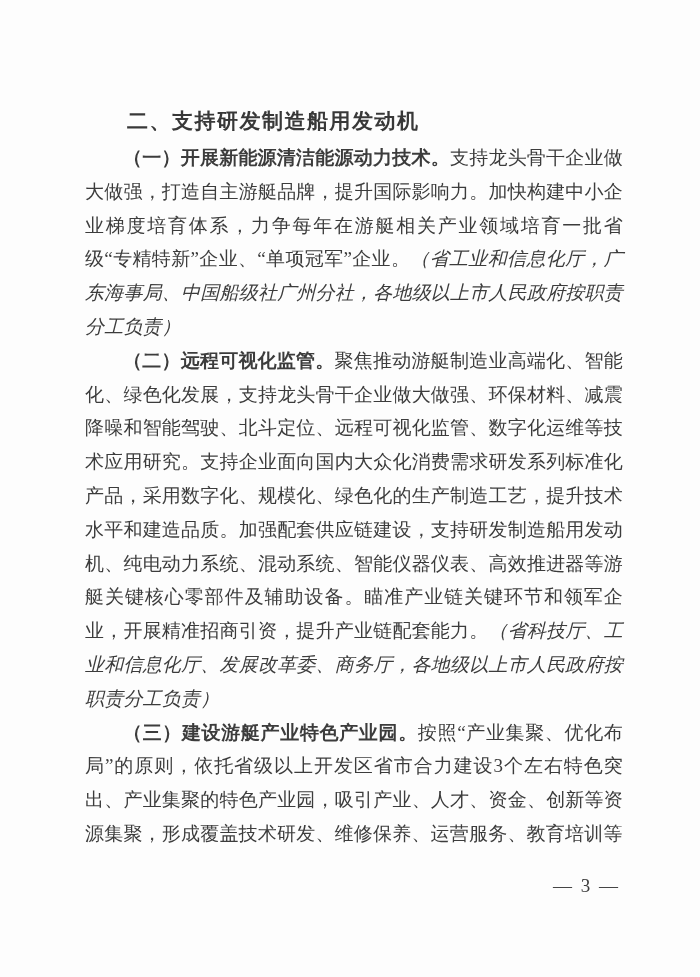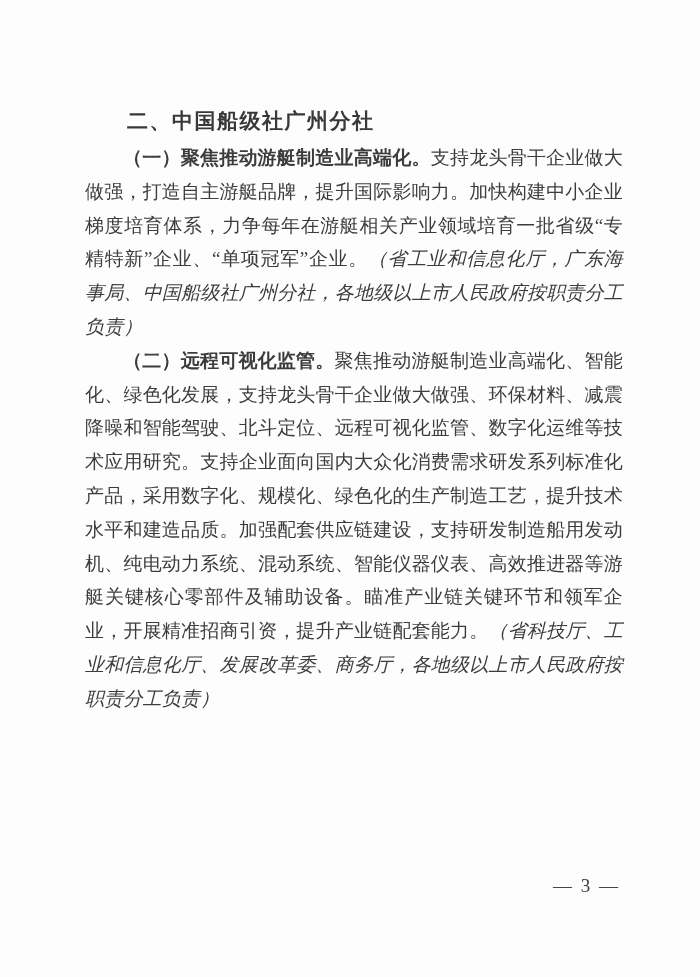--- a/index.html
+++ b/index.html
@@ -55,23 +55,24 @@
     letter-spacing: 2px;
     color: #3c3c3c;
   }
 </style>
 </head>
 <body>
 
 <div class="page">
   <div class="content">
 
-    <h2 class="section-heading">二、中国船级社广州分社</h2>
+    <h2 class="section-heading">二、支持研发制造船用发动机</h2>
 
-    <p class="para"><span class="lead">（一）聚焦推动游艇制造业高端化。</span><span>支持龙头骨干企业做大做强，打造自主游艇品牌，提升国际影响力。加快构建中小企业梯度培育体系，力争每年在游艇相关产业领域培育一批省级“专精特新”企业、“单项冠军”企业。</span><span class="attrib">（省工业和信息化厅，广东海事局、中国船级社广州分社，各地级以上市人民政府按职责分工负责）</span></p>
+    <p class="para"><span class="lead">（一）开展新能源清洁能源动力技术。</span><span>支持龙头骨干企业做大做强，打造自主游艇品牌，提升国际影响力。加快构建中小企业梯度培育体系，力争每年在游艇相关产业领域培育一批省级“专精特新”企业、“单项冠军”企业。</span><span class="attrib">（省工业和信息化厅，广东海事局、中国船级社广州分社，各地级以上市人民政府按职责分工负责）</span></p>
 
     <p class="para"><span class="lead">（二）远程可视化监管。</span><span>聚焦推动游艇制造业高端化、智能化、绿色化发展，支持龙头骨干企业做大做强、环保材料、减震降噪和智能驾驶、北斗定位、远程可视化监管、数字化运维等技术应用研究。支持企业面向国内大众化消费需求研发系列标准化产品，采用数字化、规模化、绿色化的生产制造工艺，提升技术水平和建造品质。加强配套供应链建设，支持研发制造船用发动机、纯电动力系统、混动系统、智能仪器仪表、高效推进器等游艇关键核心零部件及辅助设备。瞄准产业链关键环节和领军企业，开展精准招商引资，提升产业链配套能力。</span><span class="attrib">（省科技厅、工业和信息化厅、发展改革委、商务厅，各地级以上市人民政府按职责分工负责）</span></p>
 
+    <p class="para"><span class="lead">（三）建设游艇产业特色产业园。</span><span>按照“产业集聚、优化布局”的原则，依托省级以上开发区省市合力建设3个左右特色突出、产业集聚的特色产业园，吸引产业、人才、资金、创新等资源集聚，形成覆盖技术研发、维修保养、运营服务、教育培训等</span><span class="attrib"></span></p>
 
   </div>
 
   <div class="page-footer"><span>— 3 —</span></div>
 </div>
 
 </body></html>

